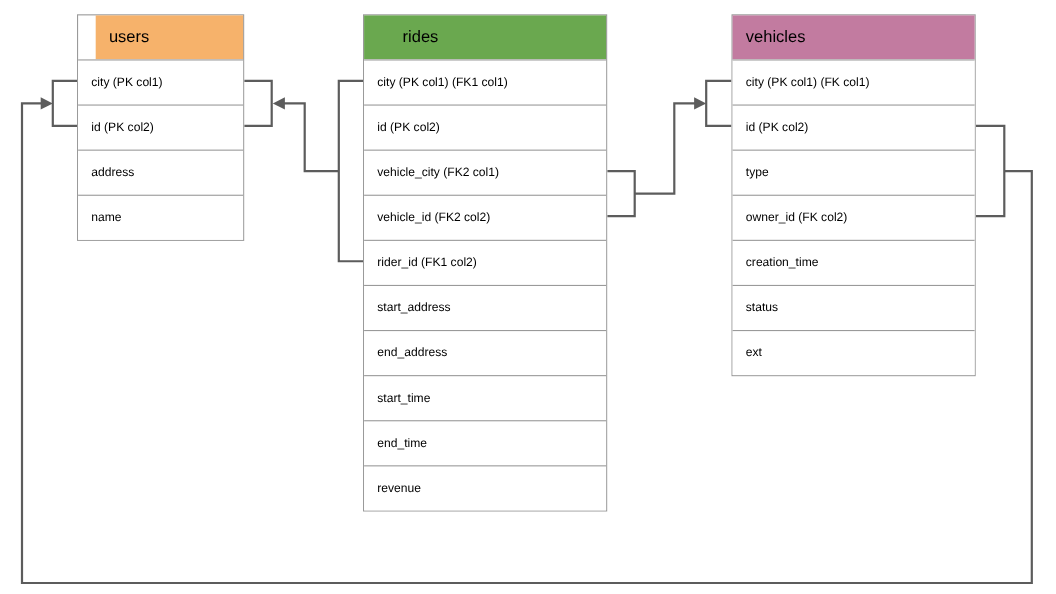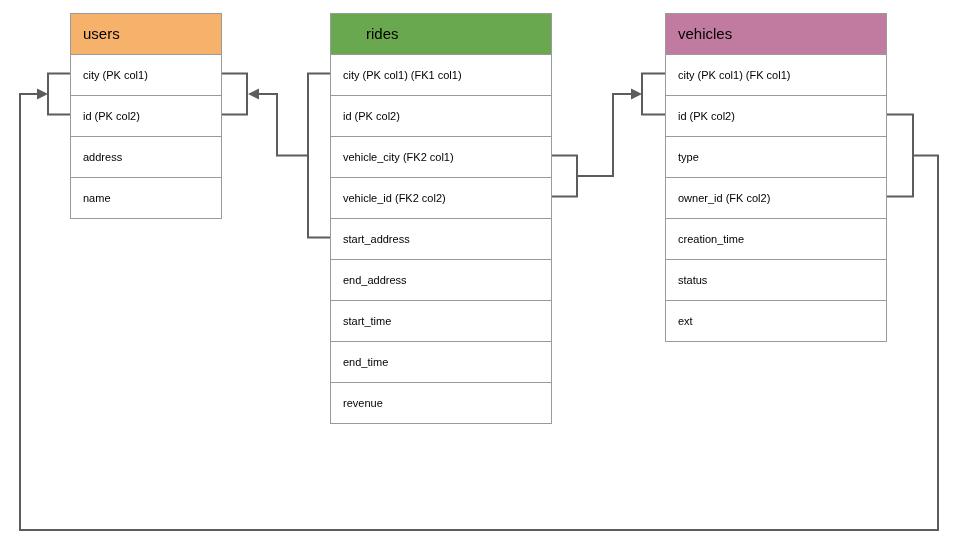--- a/index.html
+++ b/index.html
@@ -75,33 +75,34 @@
     <polyline class="connector" points="577,176 613,176 613,94 634,94"></polyline>
     <polygon class="arrowhead" points="642,94 631,88.5 631,99.5"></polygon>
 
     <polyline class="connector" points="887,114.5 913,114.5 913,196.5 887,196.5"></polyline>
     <polyline class="connector" points="913,155.5 938,155.5 938,530 20,530 20,94 40,94"></polyline>
     <polygon class="arrowhead" points="48,94 37,88.5 37,99.5"></polygon>
     <polyline class="connector" points="70,73.5 48,73.5 48,114.5 70,114.5"></polyline>
   </svg>
 
   <div class="er-table" style="left:70px; top:13px; width:152px;">
-    <div class="er-header" style="background-color: rgb(246, 178, 107);">users</div>
+    <div class="er-header" style="background-color: rgb(246, 178, 107); margin-left: 16px;">users</div>
     <div class="er-row">city (PK col1)</div>
     <div class="er-row">id (PK col2)</div>
     <div class="er-row">address</div>
     <div class="er-row">name</div>
   </div>
 
   <div class="er-table" style="left:330px; top:13px; width:222px;">
     <div class="er-header" style="background-color: rgb(106, 168, 79); padding-left: 35px;">rides</div>
     <div class="er-row">city (PK col1) (FK1 col1)</div>
     <div class="er-row">id (PK col2)</div>
     <div class="er-row">vehicle_city (FK2 col1)</div>
     <div class="er-row">vehicle_id (FK2 col2)</div>
+    <div class="er-row">rider_id (FK1 col2)</div>
     <div class="er-row">start_address</div>
     <div class="er-row">end_address</div>
     <div class="er-row">start_time</div>
     <div class="er-row">end_time</div>
     <div class="er-row">revenue</div>
   </div>
 
   <div class="er-table" style="left:665px; top:13px; width:222px;">
     <div class="er-header" style="background-color: rgb(194, 123, 160);">vehicles</div>
     <div class="er-row">city (PK col1) (FK col1)</div>

